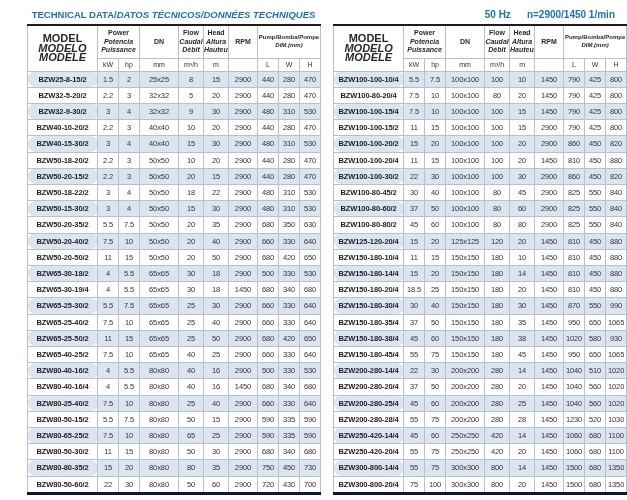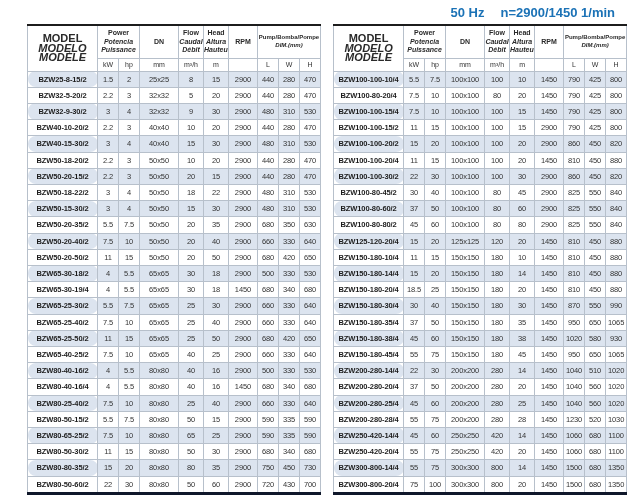--- a/index.html
+++ b/index.html
@@ -4,21 +4,21 @@
 <style>
   * { box-sizing: border-box; margin: 0; padding: 0; }
   html,body { width: 627px; height: 500px; background: #ffffff;
               font-family: "Liberation Sans", sans-serif; overflow: hidden; }
   .page { padding: 3px 2px 0 2px; }
 
   .topbar { display: flex; align-items: flex-end; height: 17px; margin-left: 25px; margin-right: 4px; }
   .title { width: 293px; text-align: center; font-size: 9.5px; font-weight: bold;
            color: #1b72b6; white-space: nowrap; }
   .title .it { font-style: italic; }
-  .conditions { margin-left: auto; display: flex; gap: 16px; font-size: 13px;
+  .conditions { margin-left: auto; display: flex; gap: 16px; font-size: 10px;
                 font-weight: bold; color: #1b72b6; padding-right: 6px; white-space: nowrap; }
 
   .tables { display: flex; gap: 12px; margin-left: 25px; margin-top: 4px; }
 
   table.data-table { border-collapse: collapse; table-layout: fixed; width: 293px;
                      font-size: 7.5px; color: #333; }
   .data-table th, .data-table td { border: 1px solid #b7c0cb; text-align: center;
                                    vertical-align: middle; padding: 0; overflow: hidden; }
   .data-table thead tr:first-child th { border-top: 2px solid #1c1c1c; }
   .data-table tbody tr:last-child td { border-bottom: 3px solid #0f172a; }
@@ -35,20 +35,23 @@
 
   .data-table tbody td { height: 15.2px; line-height: 15.2px; letter-spacing: -0.1px; }
   .data-table tbody td.model { font-weight: bold; color: #1d1d1d; border-radius: 8px; }
 </style>
 </head>
 <body>
 
 <div class="page">
 
   <div class="topbar">
+    <div class="title">
+      <span>TECHNICAL DATA/</span><span class="it">DATOS TÉCNICOS/DONNÉES TECHNIQUES</span>
+    </div>
     <div class="conditions">
       <span>50 Hz</span>
       <span>n=2900/1450 1/min</span>
     </div>
   </div>
 
   <div class="tables">
 
     <table class="data-table">
       <colgroup>

